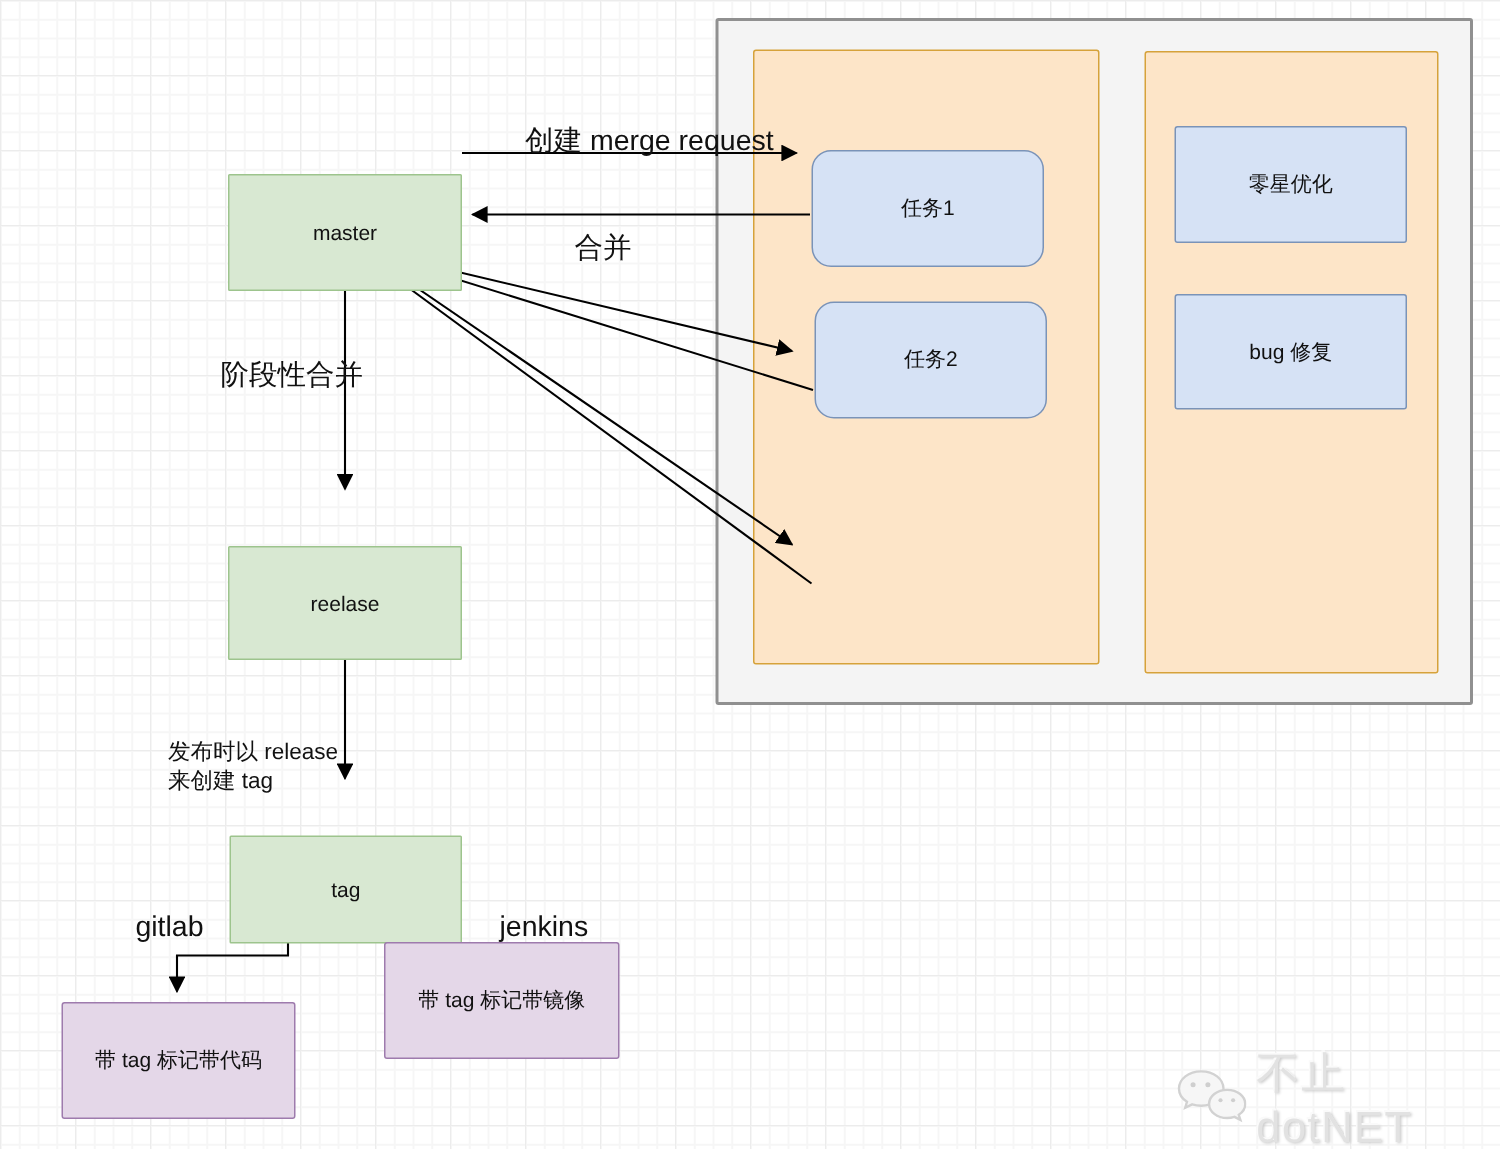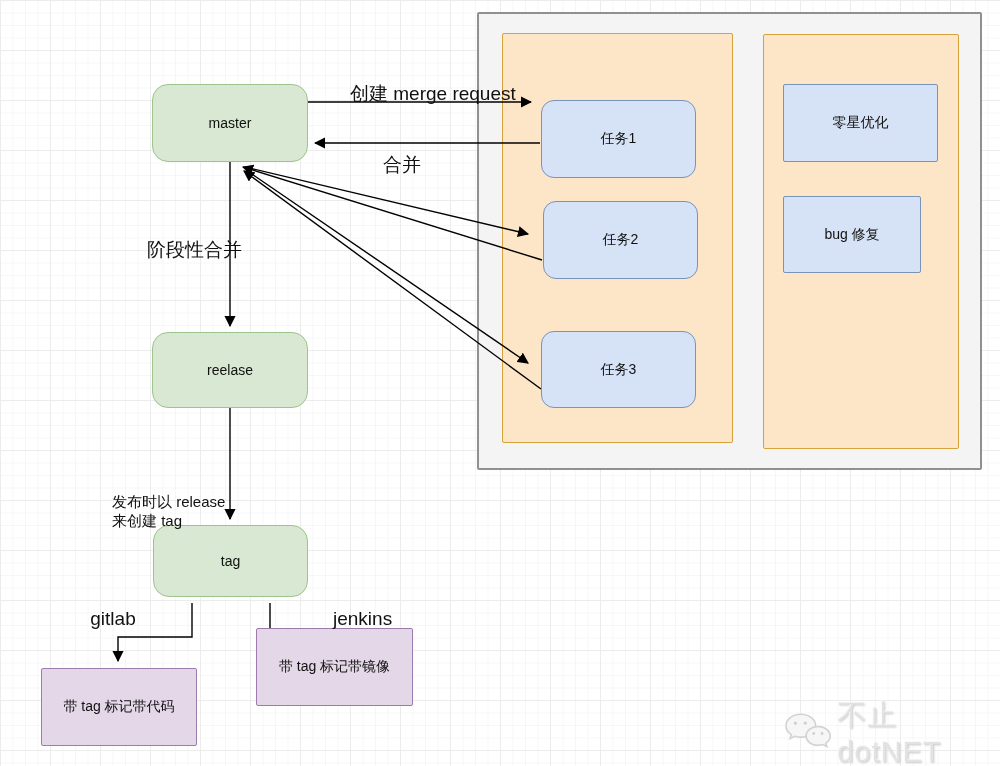--- a/index.html
+++ b/index.html
@@ -22,21 +22,22 @@
   .node{
     position:absolute;
     display:flex;align-items:center;justify-content:center;
     font-size:14px;color:#111;
     box-sizing:border-box;
     text-align:center;
   }
   .green{
     background:#d8e8d2;
     border:1px solid #9dc48d;
-    border-radius:16px;
+    border-radius:1px;
+    margin-top:32px;
   }
   .blue-round{
     background:#d6e2f5;
     border:1px solid #7a93b8;
     border-radius:13px;
   }
   .blue-sharp{
     background:#d6e2f5;
     border:1px solid #7a93b8;
     border-radius:2px;
@@ -127,28 +128,25 @@
   <div class="node green" style="left:153px;top:525px;width:155px;height:72px;">
     <span>tag</span>
   </div>
 
   <div class="node blue-round" style="left:541px;top:84px;width:155px;height:78px;margin-top:16px;">
     <span>任务1</span>
   </div>
   <div class="node blue-round" style="left:543px;top:201px;width:155px;height:78px;">
     <span>任务2</span>
   </div>
-  <div class="node blue-round" style="left:541px;top:331px;width:155px;height:77px;">
-    <span>任务3</span>
-  </div>
 
   <div class="node blue-sharp" style="left:783px;top:84px;width:155px;height:78px;">
     <span>零星优化</span>
   </div>
-  <div class="node blue-sharp" style="left:783px;top:196px;width:138px;height:77px;">
+  <div class="node blue-sharp" style="left:783px;top:196px;width:155px;height:77px;">
     <span>bug 修复</span>
   </div>
 
   <div class="node purple" style="left:41px;top:668px;width:156px;height:78px;justify-content:center;">
     <span>带 tag 标记带代码</span>
   </div>
   <div class="node purple" style="left:256px;top:628px;width:157px;height:78px;">
     <span>带 tag 标记带镜像</span>
   </div>
 

